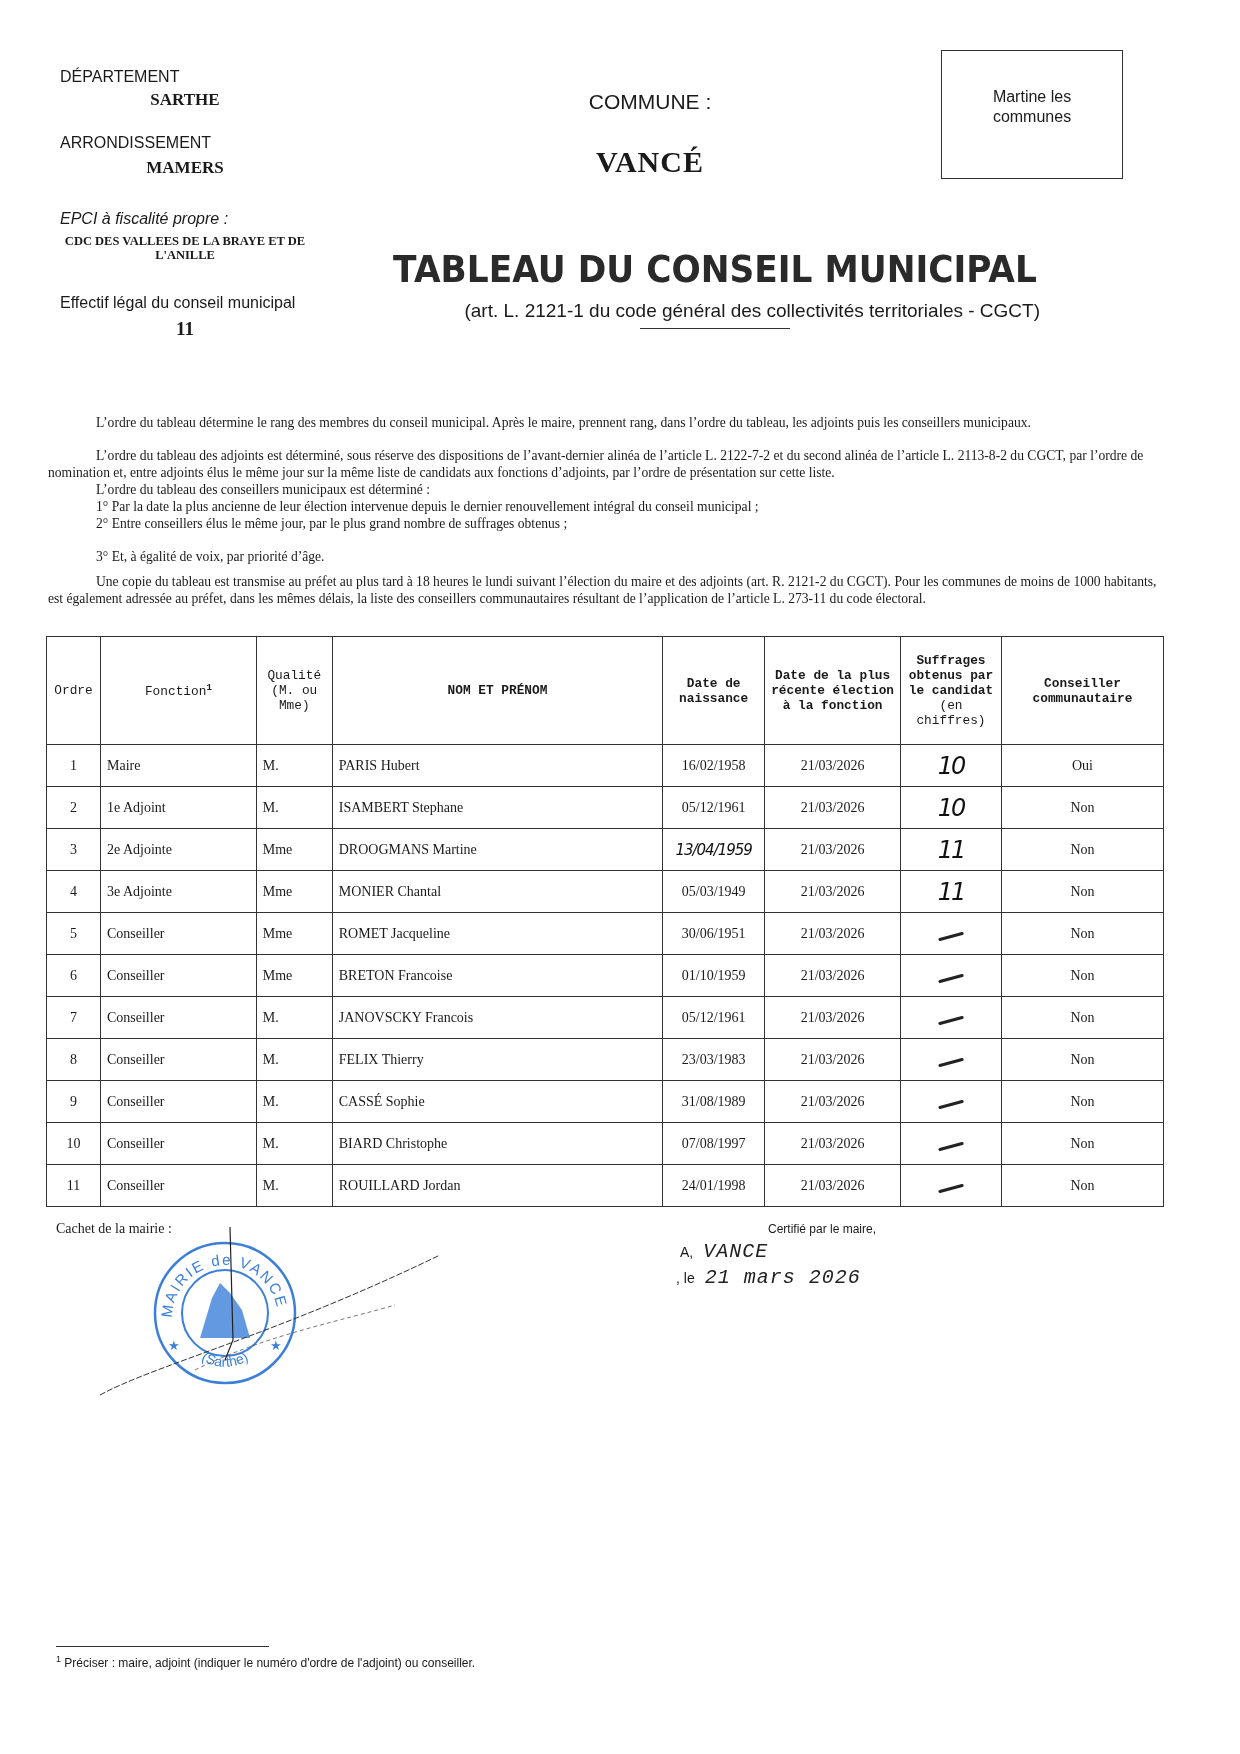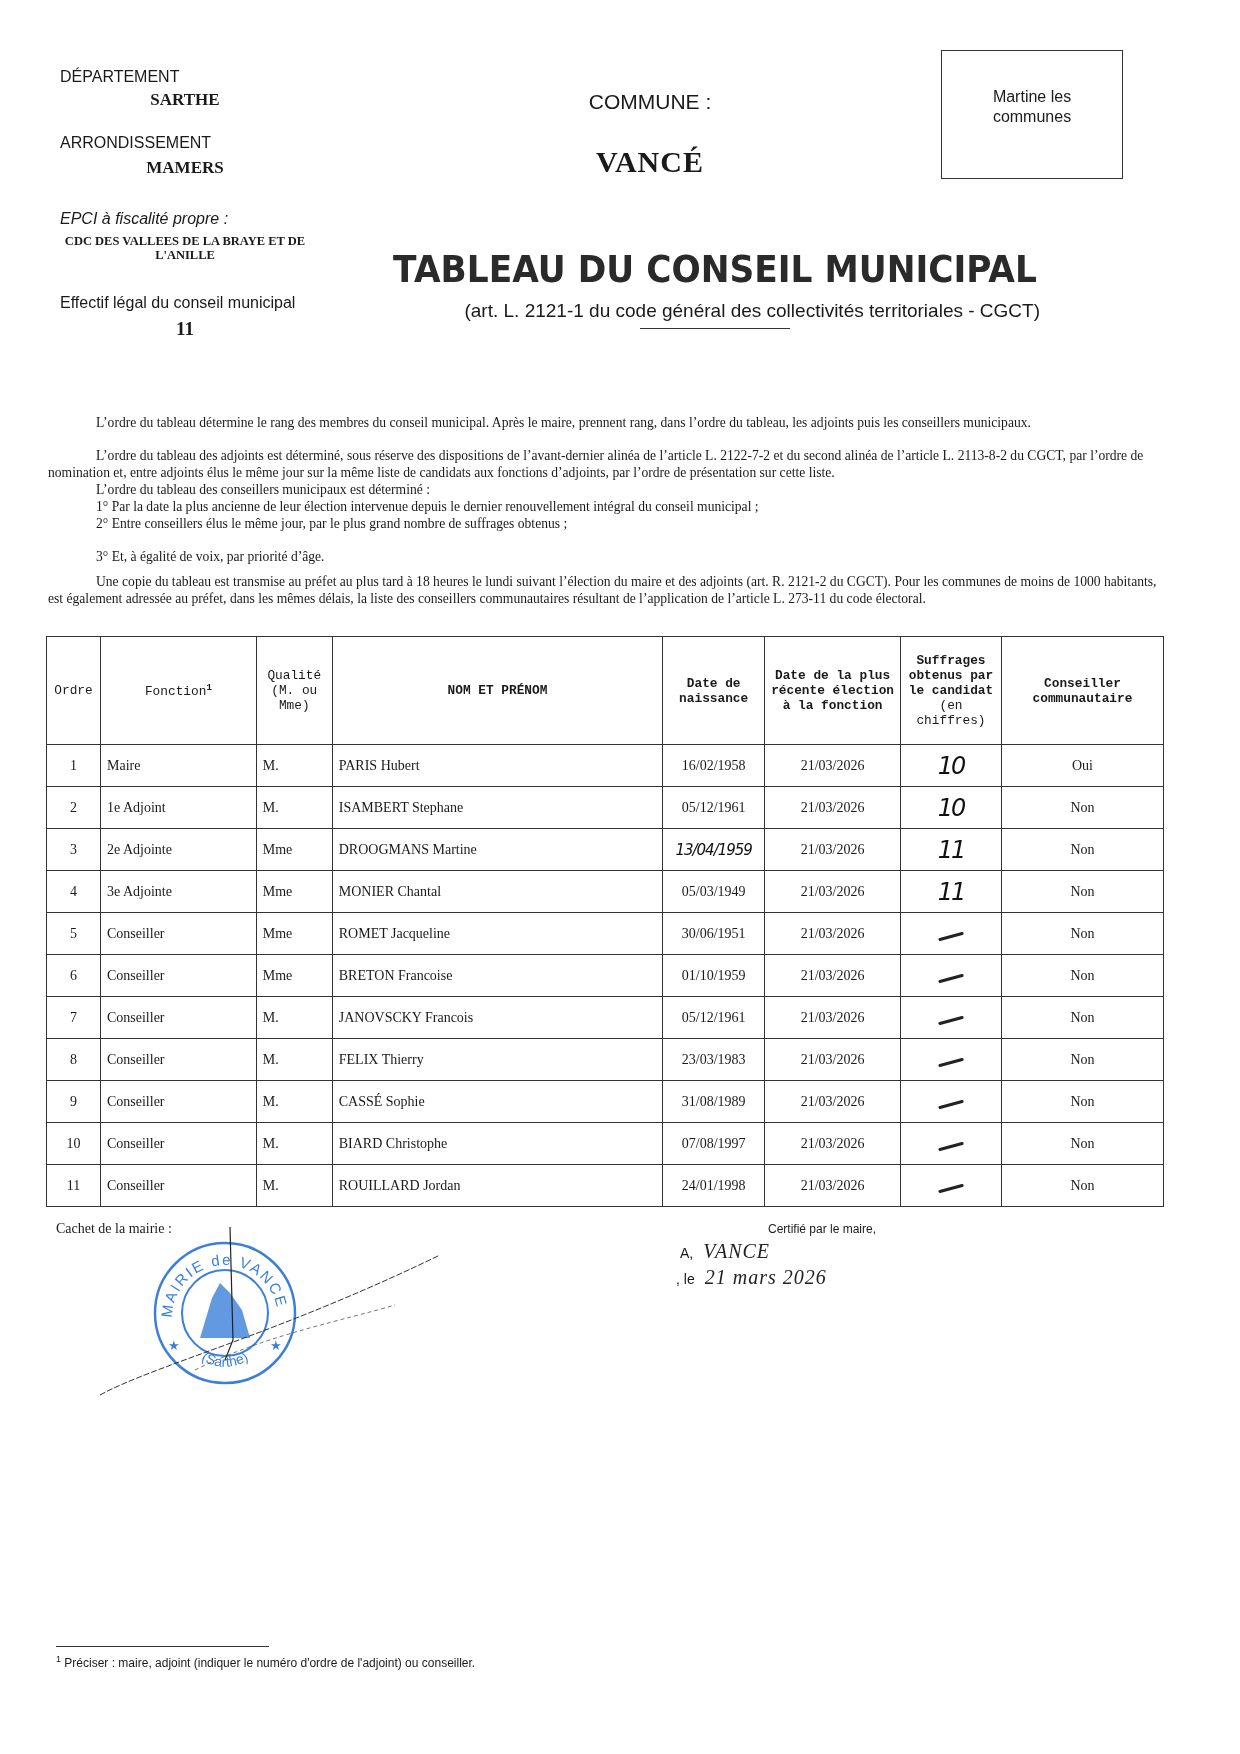--- a/index.html
+++ b/index.html
@@ -37,21 +37,21 @@
     .hand { font-family:"DejaVu Sans", sans-serif; font-size:24px; font-style:italic; letter-spacing:-2px; color:#111; }
     .hand-dash { display:inline-block; width:26px; height:3px; background:#222; border-radius:2px; transform:rotate(-15deg); }
     .hand-date { font-family:"DejaVu Sans", sans-serif; font-style:italic; font-size:15px; letter-spacing:-1px; color:#111; }
 
     
     #stamp-label { left:56px; top:1221px; font-family:"Liberation Serif", serif; font-size:14px; }
     #stamp { left:150px; top:1238px; width:150px; height:150px; }
     #certify { left:768px; top:1222px; font-family:"Liberation Sans", sans-serif; font-size:12px; }
     #place-line { left:680px; top:1240px; font-family:"Liberation Sans", sans-serif; font-size:14px; }
     #date-line { left:676px; top:1266px; font-family:"Liberation Sans", sans-serif; font-size:14px; }
-    .hw { font-family:Liberation Serif, serif; font-style:italic; font-size:20px; color:#222; margin-left:10px; letter-spacing:1px; }
+    .hw { font-family:Liberation Mono, monospace; font-style:italic; font-size:20px; color:#222; margin-left:10px; letter-spacing:1px; }
 
     #footnote-rule { left:56px; top:1646px; width:213px; border-top:1px solid #333; }
     #footnote { left:56px; top:1654px; font-family:"Liberation Sans", sans-serif; font-size:12px; }
     sup { font-size:9px; }
   </style>
 </head>
 <body>
 
 <div id="left-block" class="abs">
   <div class="lbl">DÉPARTEMENT</div>

